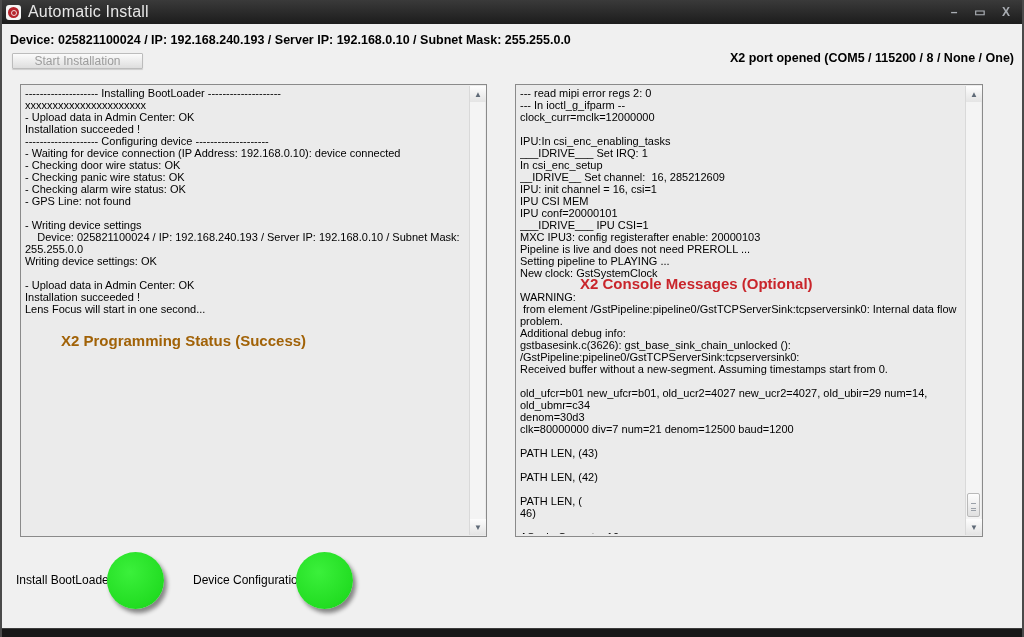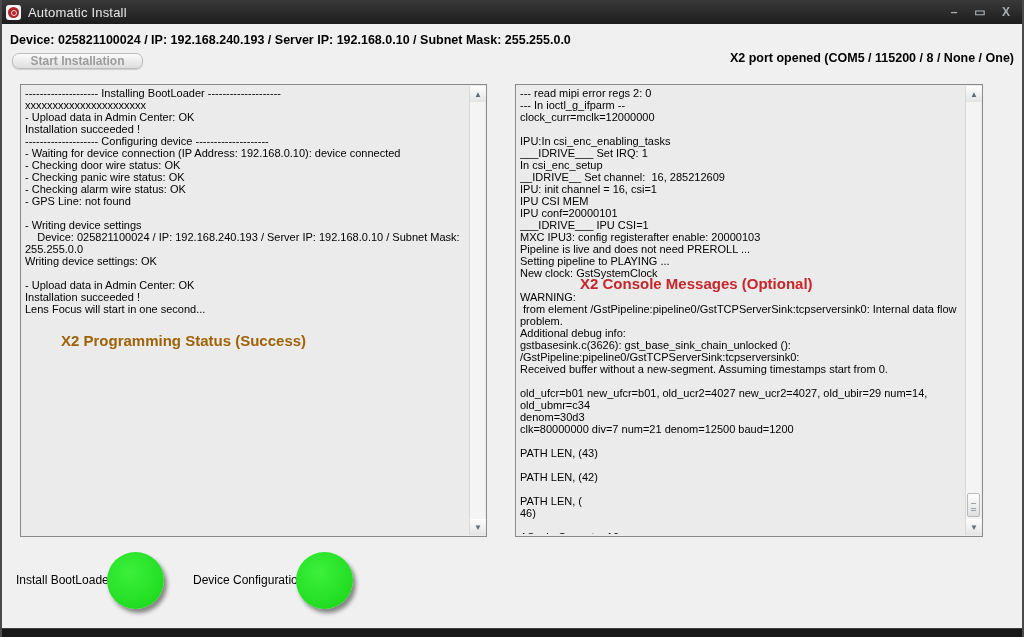--- a/index.html
+++ b/index.html
@@ -23,37 +23,37 @@
     border-radius:3px; position:relative; flex:0 0 auto;
   }
   .app-icon .ring {
     position:absolute; left:2px; top:2px; width:11px; height:11px;
     border-radius:50%; background:#b6242c;
   }
   .app-icon .ring::after {
     content:""; position:absolute; left:3px; top:3px; width:4px; height:4px;
     border:1px solid #f0d9d9; border-radius:50%;
   }
-  .title-text { color:#e6e6e6; font-size:13px; margin-left:7px; letter-spacing:.2px; }
+  .title-text { color:#e6e6e6; font-size:16px; margin-left:7px; letter-spacing:.2px; }
   .win-controls { margin-left:auto; display:flex; align-items:center; gap:10px; margin-right:14px; }
   .win-btn { color:#a9adb3; font-size:12px; font-weight:bold; width:16px; text-align:center; cursor:default; line-height:14px; }
 
   
   .device-info {
     position:absolute; left:8px; top:33px; font-size:12.5px; font-weight:bold; color:#000;
   }
   .port-info { position:absolute; right:8px; text-align:right; font-size:12.5px; font-weight:bold; color:#000; }
   .port-info.line1 { top:33px; }
   .port-info.line2 { top:51px; }
 
   .start-btn {
     position:absolute; left:10px; top:53px; width:131px; height:16px;
     background:linear-gradient(#fbfbfb,#dedede);
-    border:1px solid #bcbcbc; border-radius:7px;
-    font-size:12px; font-weight:bold; color:#9c9c9c;
+    border:1px solid #bcbcbc; border-radius:1px;
+    font-size:12px; font-weight:normal; color:#9c9c9c;
     box-shadow:0 1px 1px rgba(0,0,0,.15);
   }
 
   
   .panel {
     position:absolute; top:84px; height:453px;
     background:#ebebeb; border:1px solid #8a8a8a;
   }
   .panel.left  { left:18px;  width:467px; }
   .panel.right { left:513px; width:468px; }

